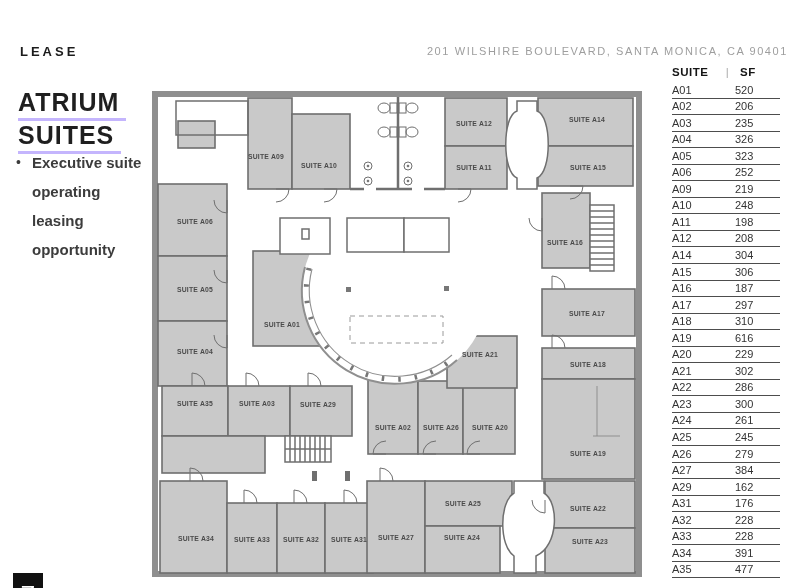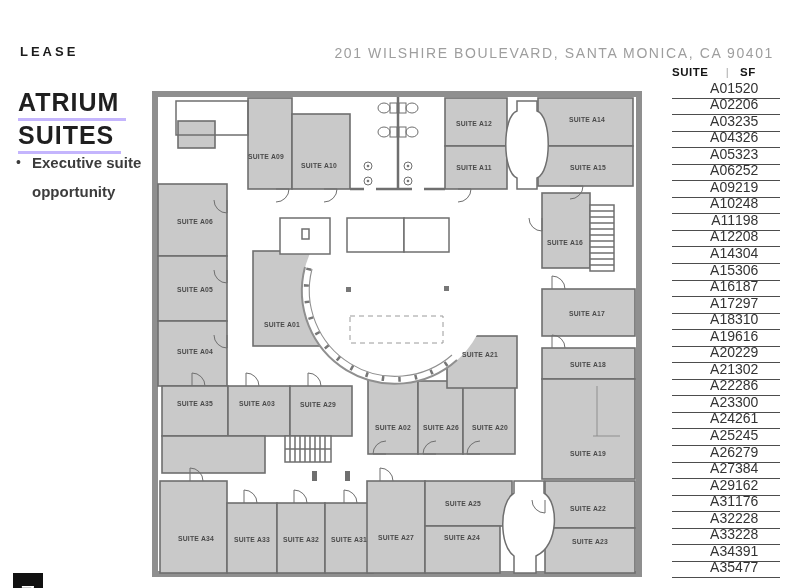--- a/index.html
+++ b/index.html
@@ -1,39 +1,39 @@
 <!DOCTYPE html>
 <html><head>
 <meta charset="utf-8">
 <style>
   html,body{margin:0;padding:0;background:#fff;}
   .page{position:relative;width:800px;height:588px;background:#fff;overflow:hidden;
         font-family:"Liberation Sans","DejaVu Sans",sans-serif;margin-top:36px;}
   .lease{position:absolute;left:20px;top:8px;font-size:13px;font-weight:700;
          letter-spacing:3px;color:#1c1c1c;}
-  .address{position:absolute;right:26px;top:9px;font-size:14px;font-weight:500;
+  .address{position:absolute;right:12px;top:9px;font-size:11px;font-weight:500;
            letter-spacing:1.6px;color:#9e9e9e;}
   .title{position:absolute;left:18px;top:52px;font-size:25px;font-weight:800;
          letter-spacing:1px;line-height:29px;color:#1f1f1f;}
   .title .word{display:inline-block;border-bottom:3px solid #c4b5fd;padding-right:7px;padding-bottom:1px;}
   .bullets{position:absolute;left:16px;top:112px;width:140px;font-size:15px;color:#3c3c3c;line-height:29px;}
   .bullets .brow{display:flex;}
   .bullets .marker{width:16px;flex:0 0 16px;font-size:14px;color:#3c3c3c;}
   .bullets .btxt{flex:1;font-weight:bold;}
   .logo{position:absolute;left:13px;top:537px;width:30px;height:43px;background:#111;
         display:flex;align-items:center;justify-content:center;color:#fff;font-size:21px;
         font-weight:400;font-family:"DejaVu Sans",sans-serif;}
   .sftable{position:absolute;left:672px;top:30px;width:108px;}
   .sfhead{display:flex;align-items:flex-start;font-size:11.5px;font-weight:700;color:#151515;
           letter-spacing:0.5px;margin-bottom:4px;}
   .sfhead .hsuite{width:48px;}
   .sfhead .hdiv{color:#aaa;font-weight:400;width:15px;text-align:center;}
   .sfhead .hsf{padding-left:5px;}
   .sfrow{display:flex;align-items:flex-end;height:16.55px;border-bottom:1px solid #4d4d4d;
-         font-size:14px;color:#333;box-sizing:border-box;padding-bottom:2px;text-align:right;}
+         font-size:11px;color:#333;box-sizing:border-box;padding-bottom:2px;}
   .sfrow .rsuite{width:63px;}
   .plan{position:absolute;left:146px;top:52px;}
   .plan text{font-family:"Liberation Sans","DejaVu Sans",sans-serif;font-size:6.8px;
              font-weight:600;fill:#4a4a4a;letter-spacing:0.2px;}
 </style>
 </head>
 <body>
 
 <div class="page">
 
@@ -45,20 +45,21 @@
     <span class="word">SUITES</span>
   </div>
 
   <div class="bullets">
     <div class="brow">
       <span class="marker">•</span>
       <span class="btxt">Executive suite</span>
     </div>
     <div class="brow">
       <span class="marker"></span>
+      <span class="btxt">operating leasing</span>
     </div>
     <div class="brow">
       <span class="marker"></span>
       <span class="btxt">opportunity</span>
     </div>
   </div>
 
   <div class="logo">
     <span>Z</span>
   </div>

